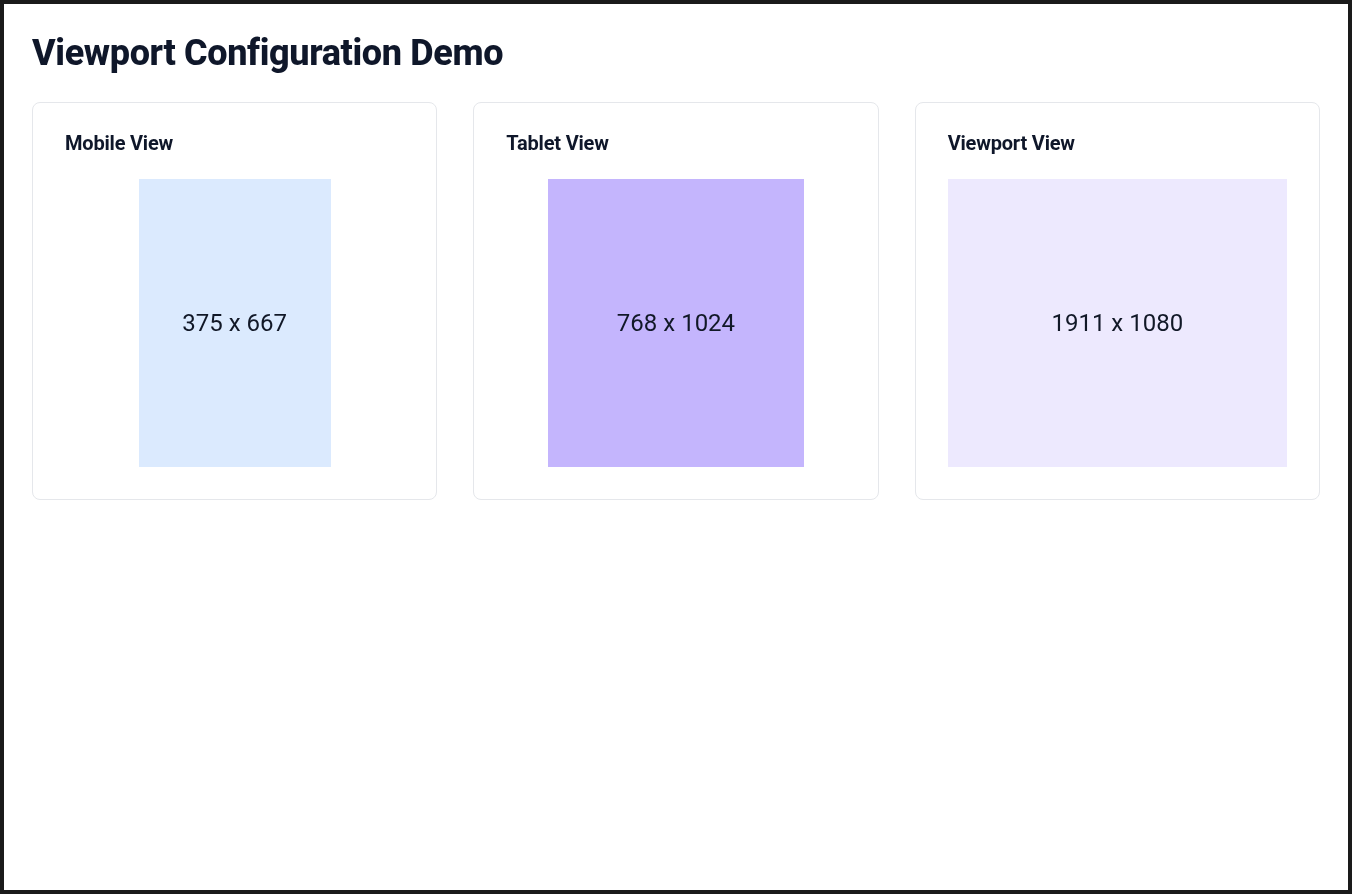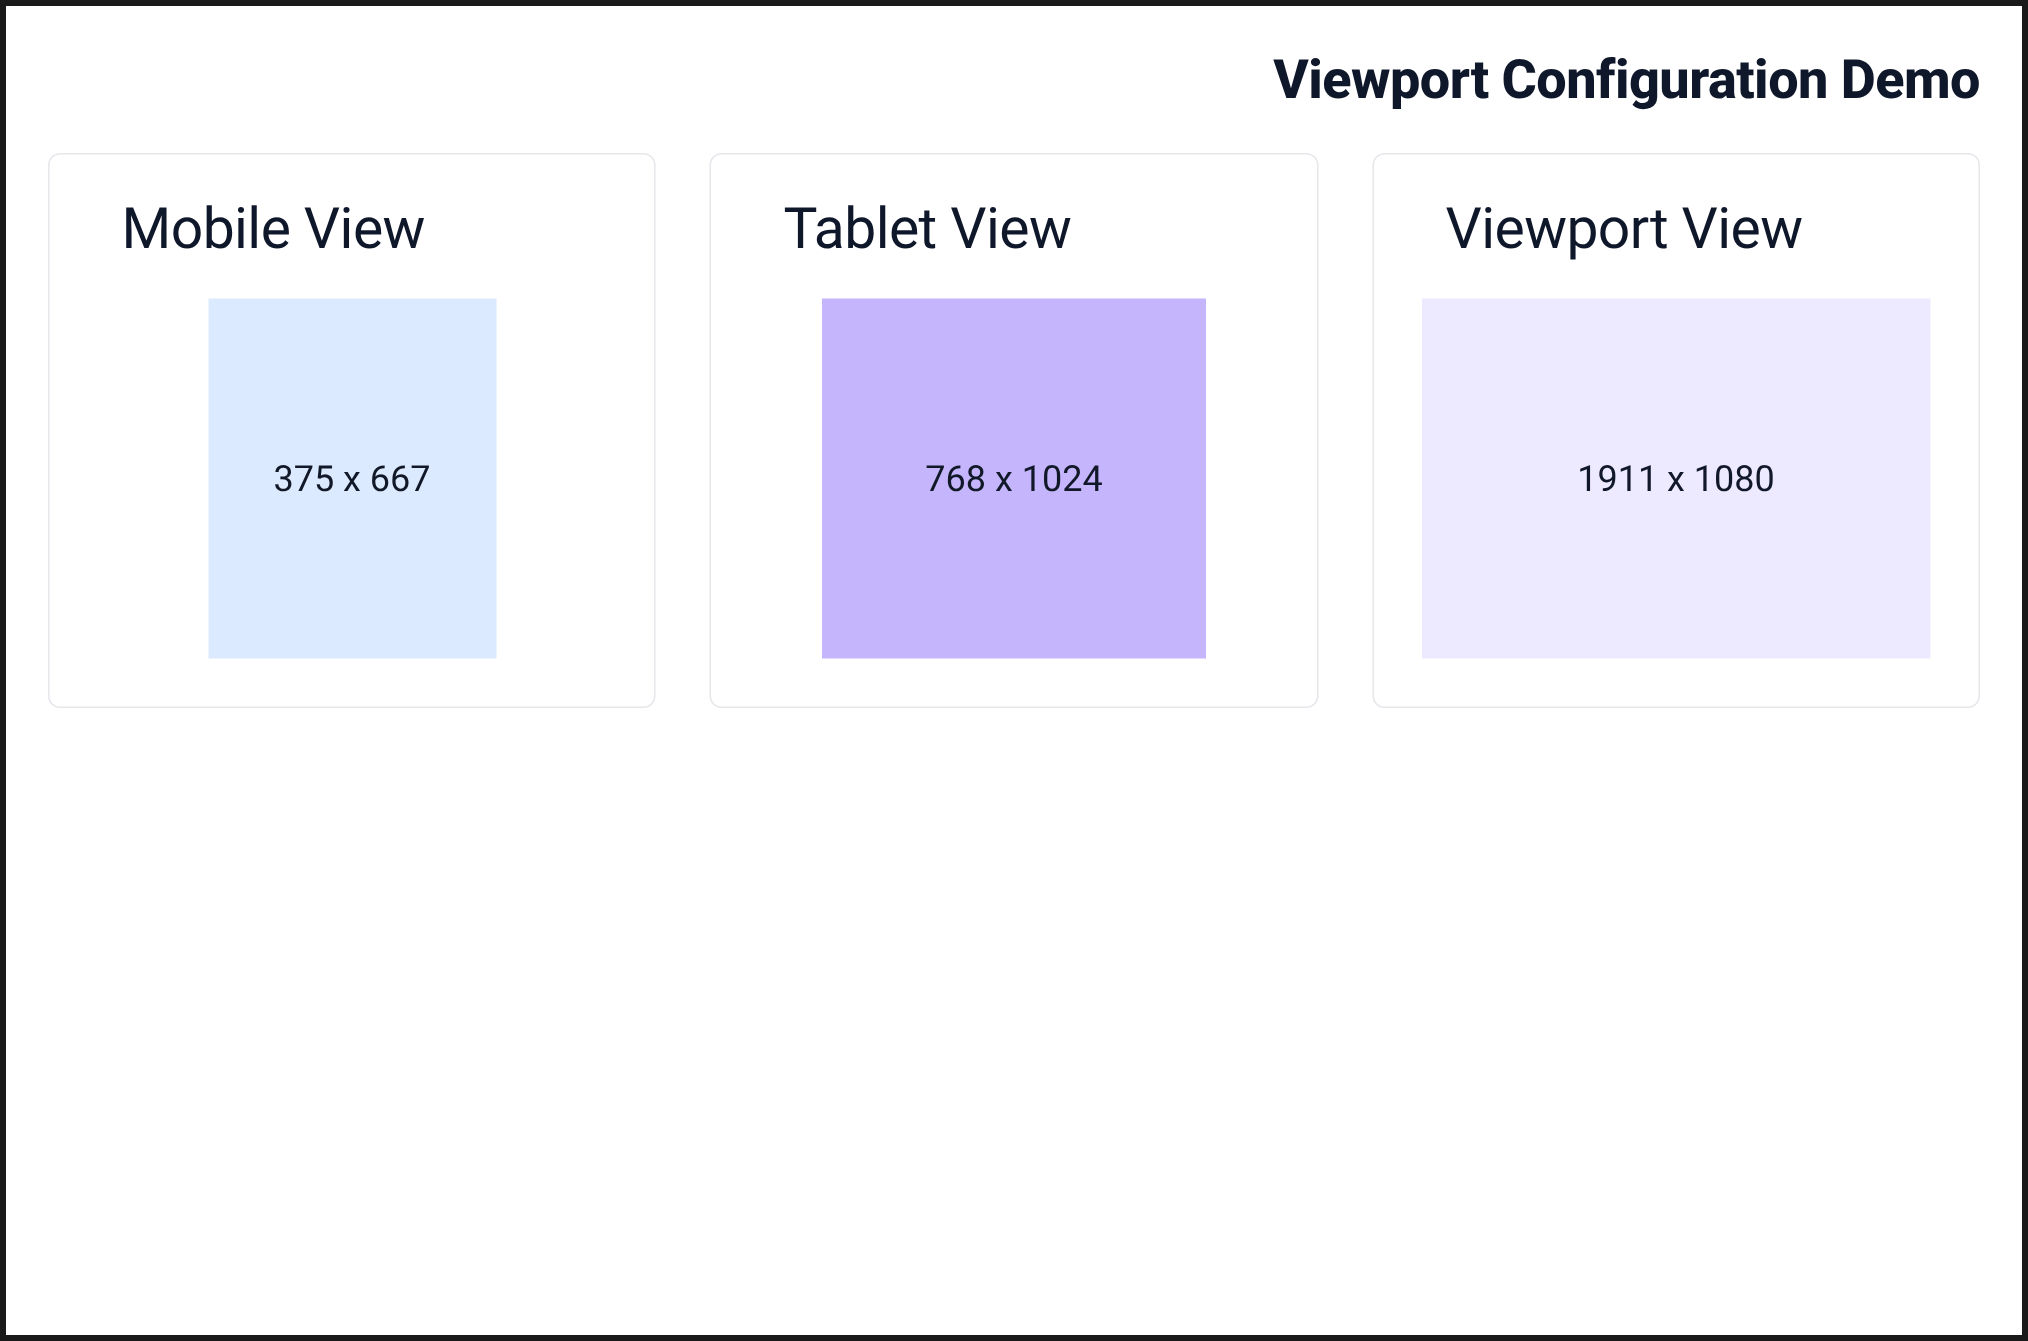--- a/index.html
+++ b/index.html
@@ -15,48 +15,46 @@
       border: 4px solid #1a1a1a;
       padding: 28px;
       overflow: hidden;
     }
     .page-title {
       font-size: 36px;
       font-weight: 800;
       color: #0f172a;
       margin-bottom: 28px;
       letter-spacing: -0.01em;
-      text-align: right;
     }
     .cards-row {
       display: flex;
       gap: 36px;
     }
     .card {
       flex: 1 1 0;
       border: 1px solid #e5e7eb;
       border-radius: 8px;
       padding: 28px 32px 32px 32px;
       min-width: 0;
       overflow: hidden;
     }
     .card-title {
-      font-size: 38px;
-      font-weight: 400;
+      font-size: 20px;
+      font-weight: 700;
       color: #0f172a;
       margin-bottom: 24px;
       letter-spacing: -0.01em;
-      margin-left: 16px;
     }
     .swatch-wrap {
       display: flex;
       justify-content: center;
     }
     .swatch {
-      height: 240px;
+      height: 288px;
       display: flex;
       align-items: center;
       justify-content: center;
       font-size: 24px;
       color: #111827;
     }
     .swatch-mobile {
       width: 192px;
       background: #dbeafe;
     }

